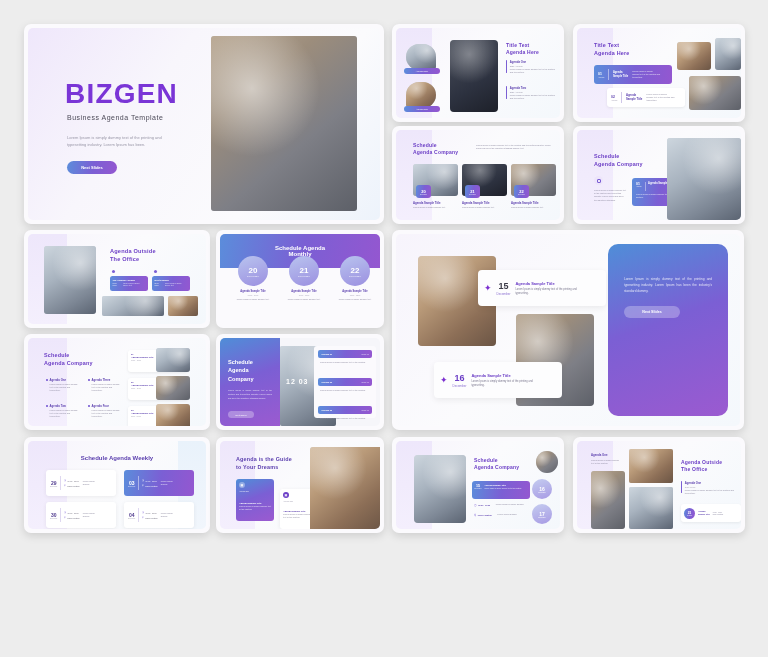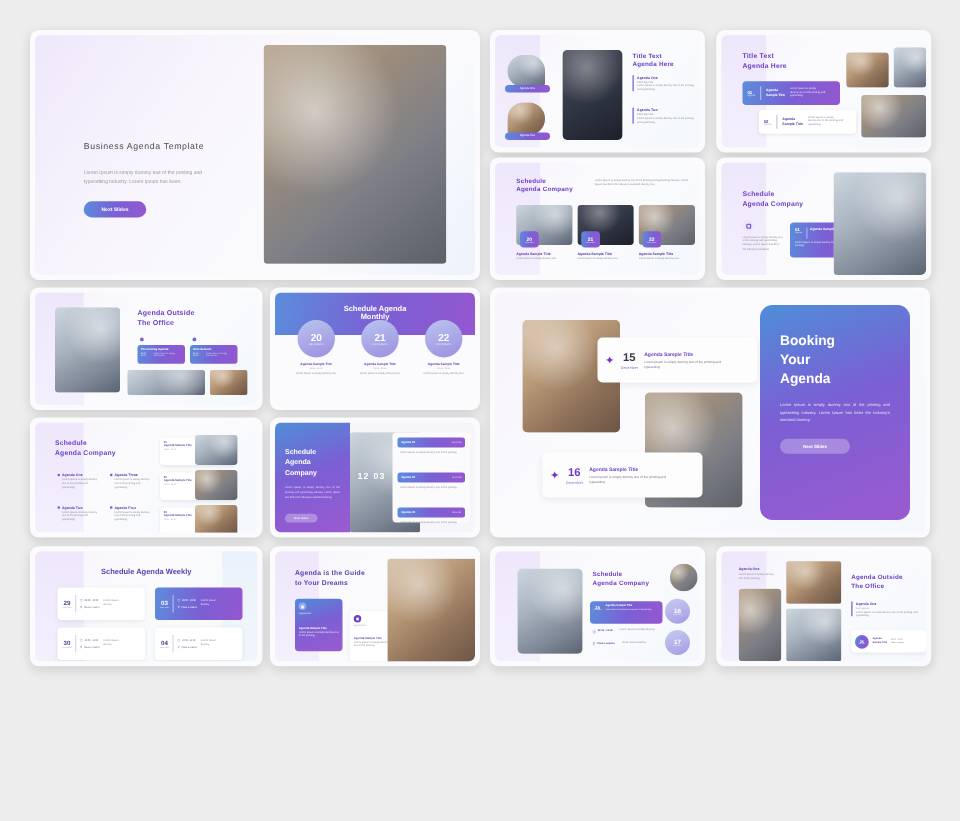--- a/index.html
+++ b/index.html
@@ -86,20 +86,21 @@
           box-shadow:0 2px 5px rgba(0,0,0,.18); position:relative; }
 </style>
 </head>
 <body>
 
 <div class="board">
 
   <div class="slide" id="s1">
     <div class="inner">
       <div class="ph hero-img"></div>
+      <div class="title">BIZGEN</div>
       <div class="sub">Business Agenda Template</div>
       <div class="body">Lorem Ipsum is simply dummy text of the printing and typesetting industry.  Lorem Ipsum has been.</div>
       <div class="btn grad pill">Next Slides</div>
     </div>
   </div>
 
   <div class="slide" style="left:392px;top:24px;width:172px;height:98px;">
     <div class="inner">
       <div class="tint-l"></div>
       <div class="ph cool" style="left:10px;top:16px;width:30px;height:26px;border-radius:14px 14px 4px 14px;"></div>
@@ -337,25 +338,20 @@
           <div style="font-size:9px;font-weight:700;color:#6c3fc6;">16</div>
           <div style="font-size:3px;color:#8a6fd0;margin-top:1px;">December</div>
         </div>
         <div>
           <div style="font-size:4px;color:#6c3fc6;font-weight:700;">Agenda Sample Title</div>
           <div class="tiny2" style="font-size:2.6px;width:64px;margin-top:2px;">Lorem Ipsum is simply dummy text of the printing and typesetting.</div>
         </div>
       </div>
 
       <div class="gradv" style="position:absolute;right:12px;top:10px;width:120px;height:172px;border-radius:10px;padding:22px 16px;">
-        <div style="font-size:11px;color:#fff;font-weight:700;line-height:1.35;">
-          <div>Booking</div>
-          <div>Your</div>
-          <div>Agenda</div>
-        </div>
         <div style="font-size:3.2px;color:rgba(255,255,255,.8);line-height:1.9;margin-top:10px;text-align:justify;">Lorem Ipsum is simply dummy text of the printing and typesetting industry.  Lorem Ipsum has been the industry's standard dummy.</div>
         <div class="pill" style="margin-top:12px;width:56px;height:12px;background:rgba(255,255,255,.28);display:flex;align-items:center;justify-content:center;font-size:3.6px;color:#fff;font-weight:600;">Next Slides</div>
       </div>
     </div>
   </div>
 
   <div class="slide" style="left:24px;top:334px;width:186px;height:96px;">
     <div class="inner">
       <div class="tint-l"></div>
       <div class="h-purple" style="position:absolute;left:16px;top:14px;font-size:5.4px;line-height:1.45;">

